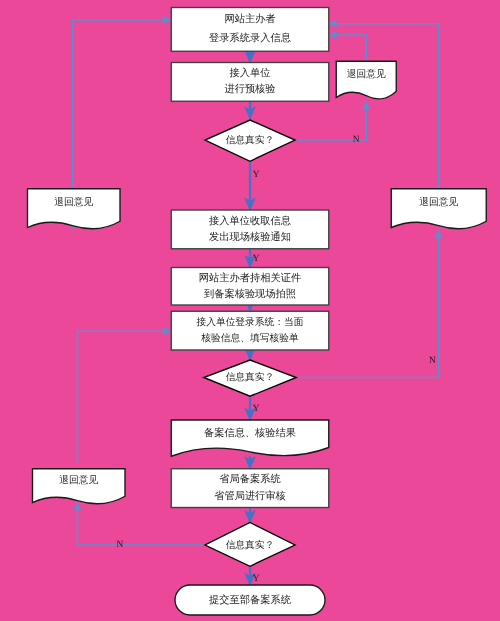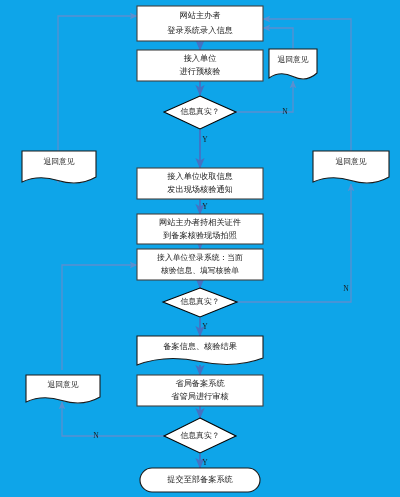--- a/index.html
+++ b/index.html
@@ -1,17 +1,17 @@
 <!DOCTYPE html>
 <html><head>
 <meta charset="utf-8">
 <style>
   html,body{margin:0;padding:0;background:#ffffff;}
   body{font-family:"Liberation Serif","DejaVu Serif",serif;}
-  #stage{position:relative;width:400px;height:497px;overflow:hidden;background:#0ea5e9;}
+  #stage{position:relative;width:400px;height:497px;overflow:hidden;background:#ec4899;}
   #flow-svg{position:absolute;left:0;top:0;width:400px;height:497px;}
   .node-label{
     font-family:"Liberation Serif","DejaVu Serif",serif;
     fill:#1a1a1a;
     font-size:8.2px;
     text-anchor:middle;
     dominant-baseline:middle;
     white-space:pre;
   }
   .node-label.small{font-size:7.8px;}

